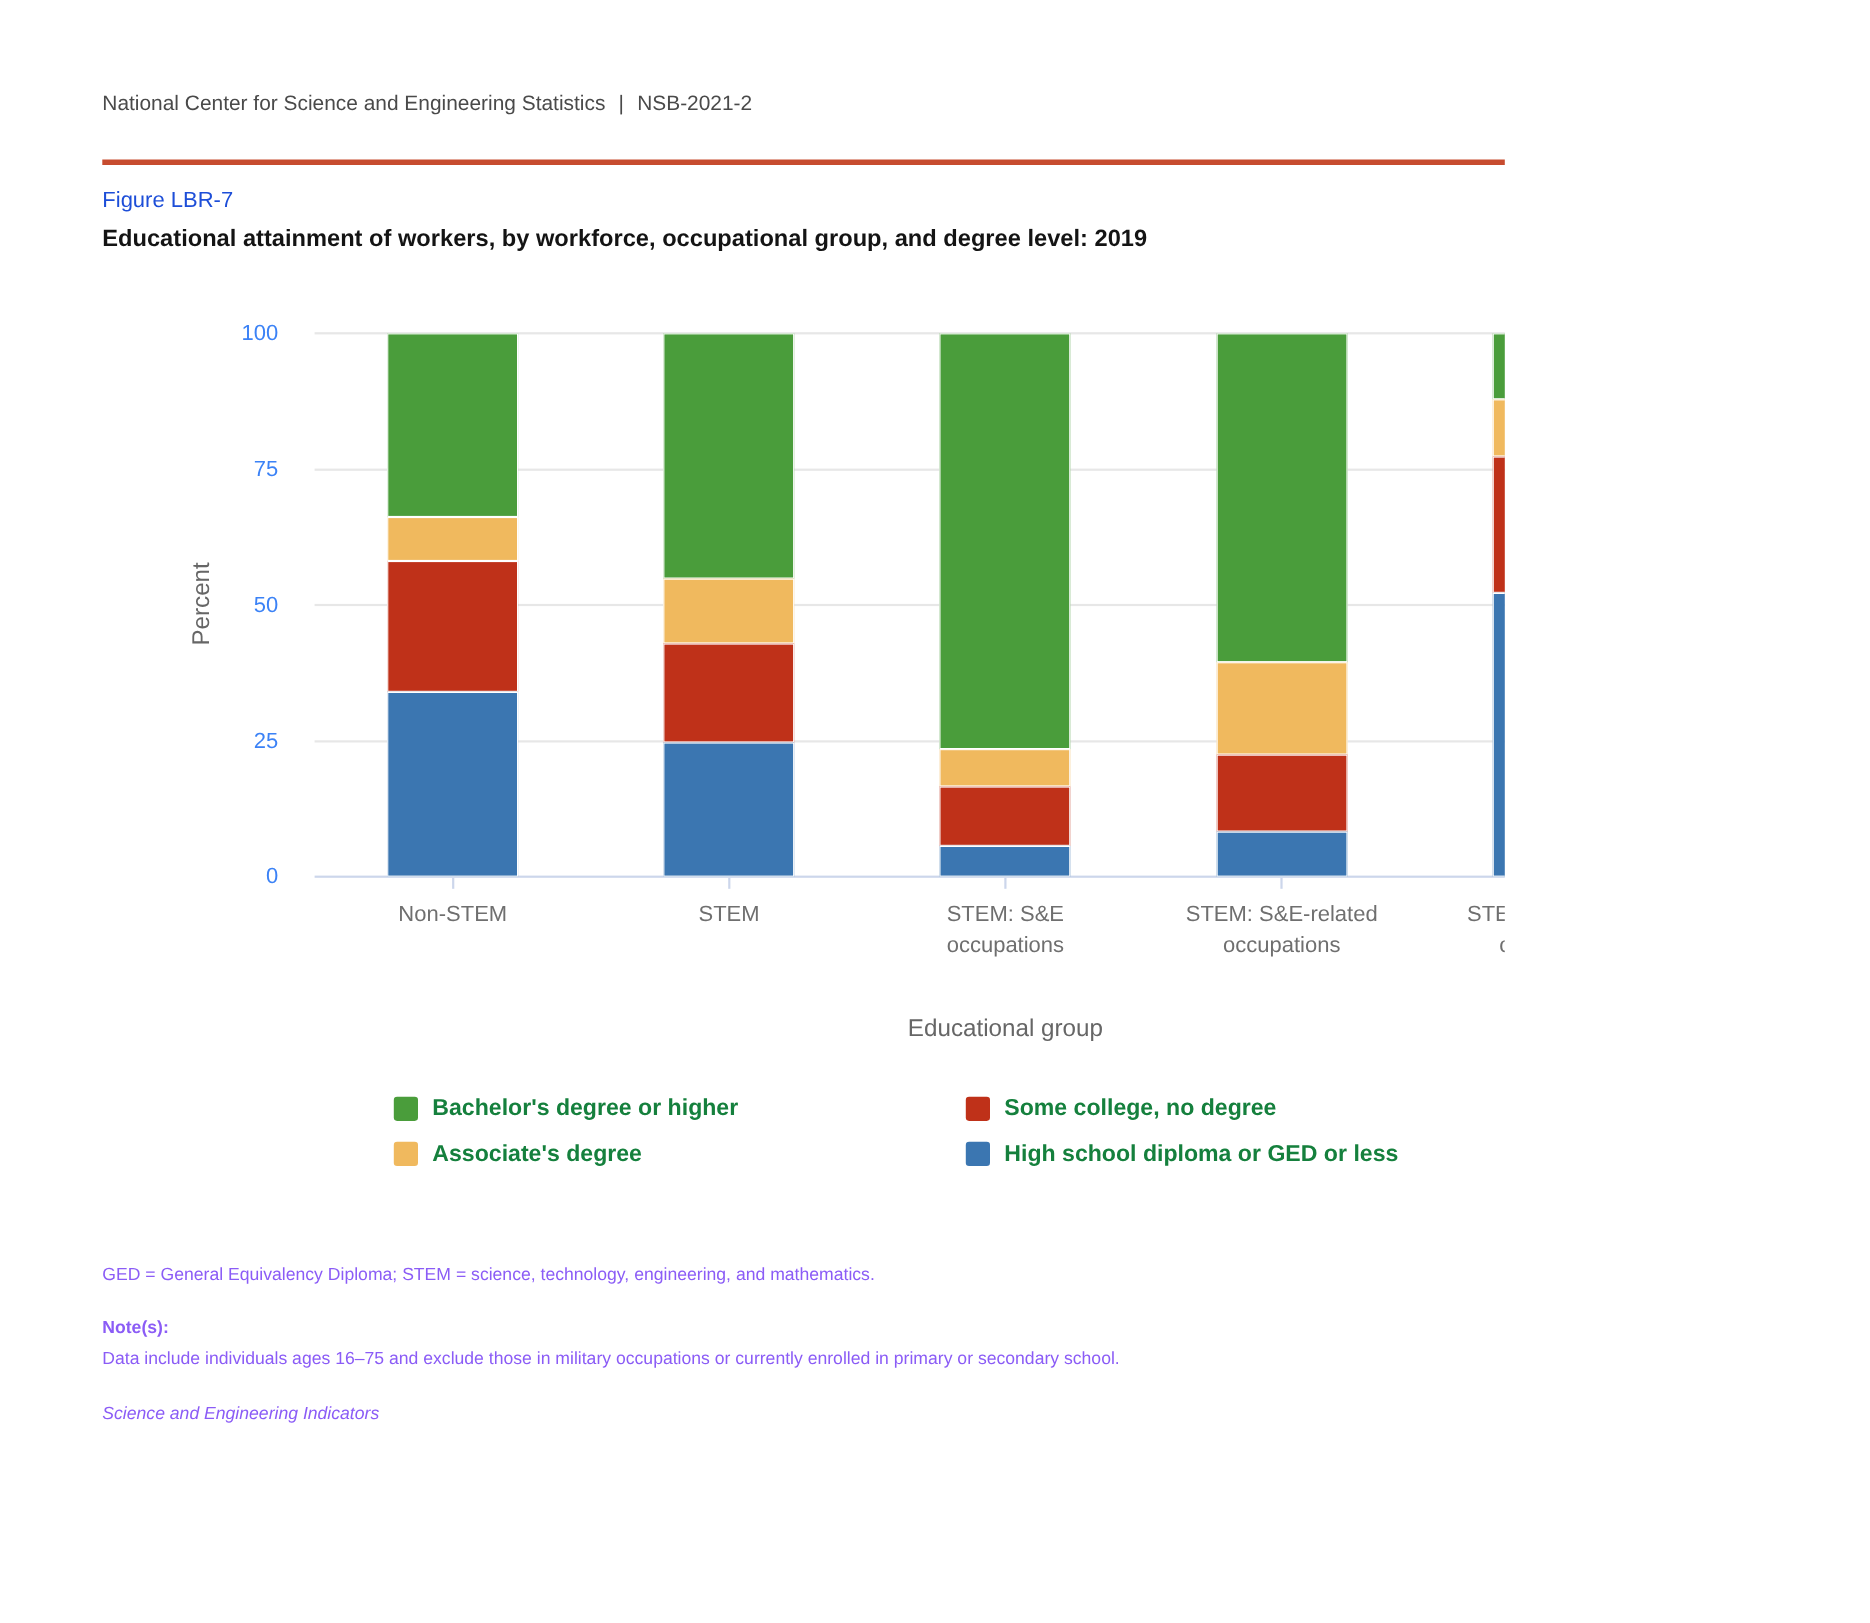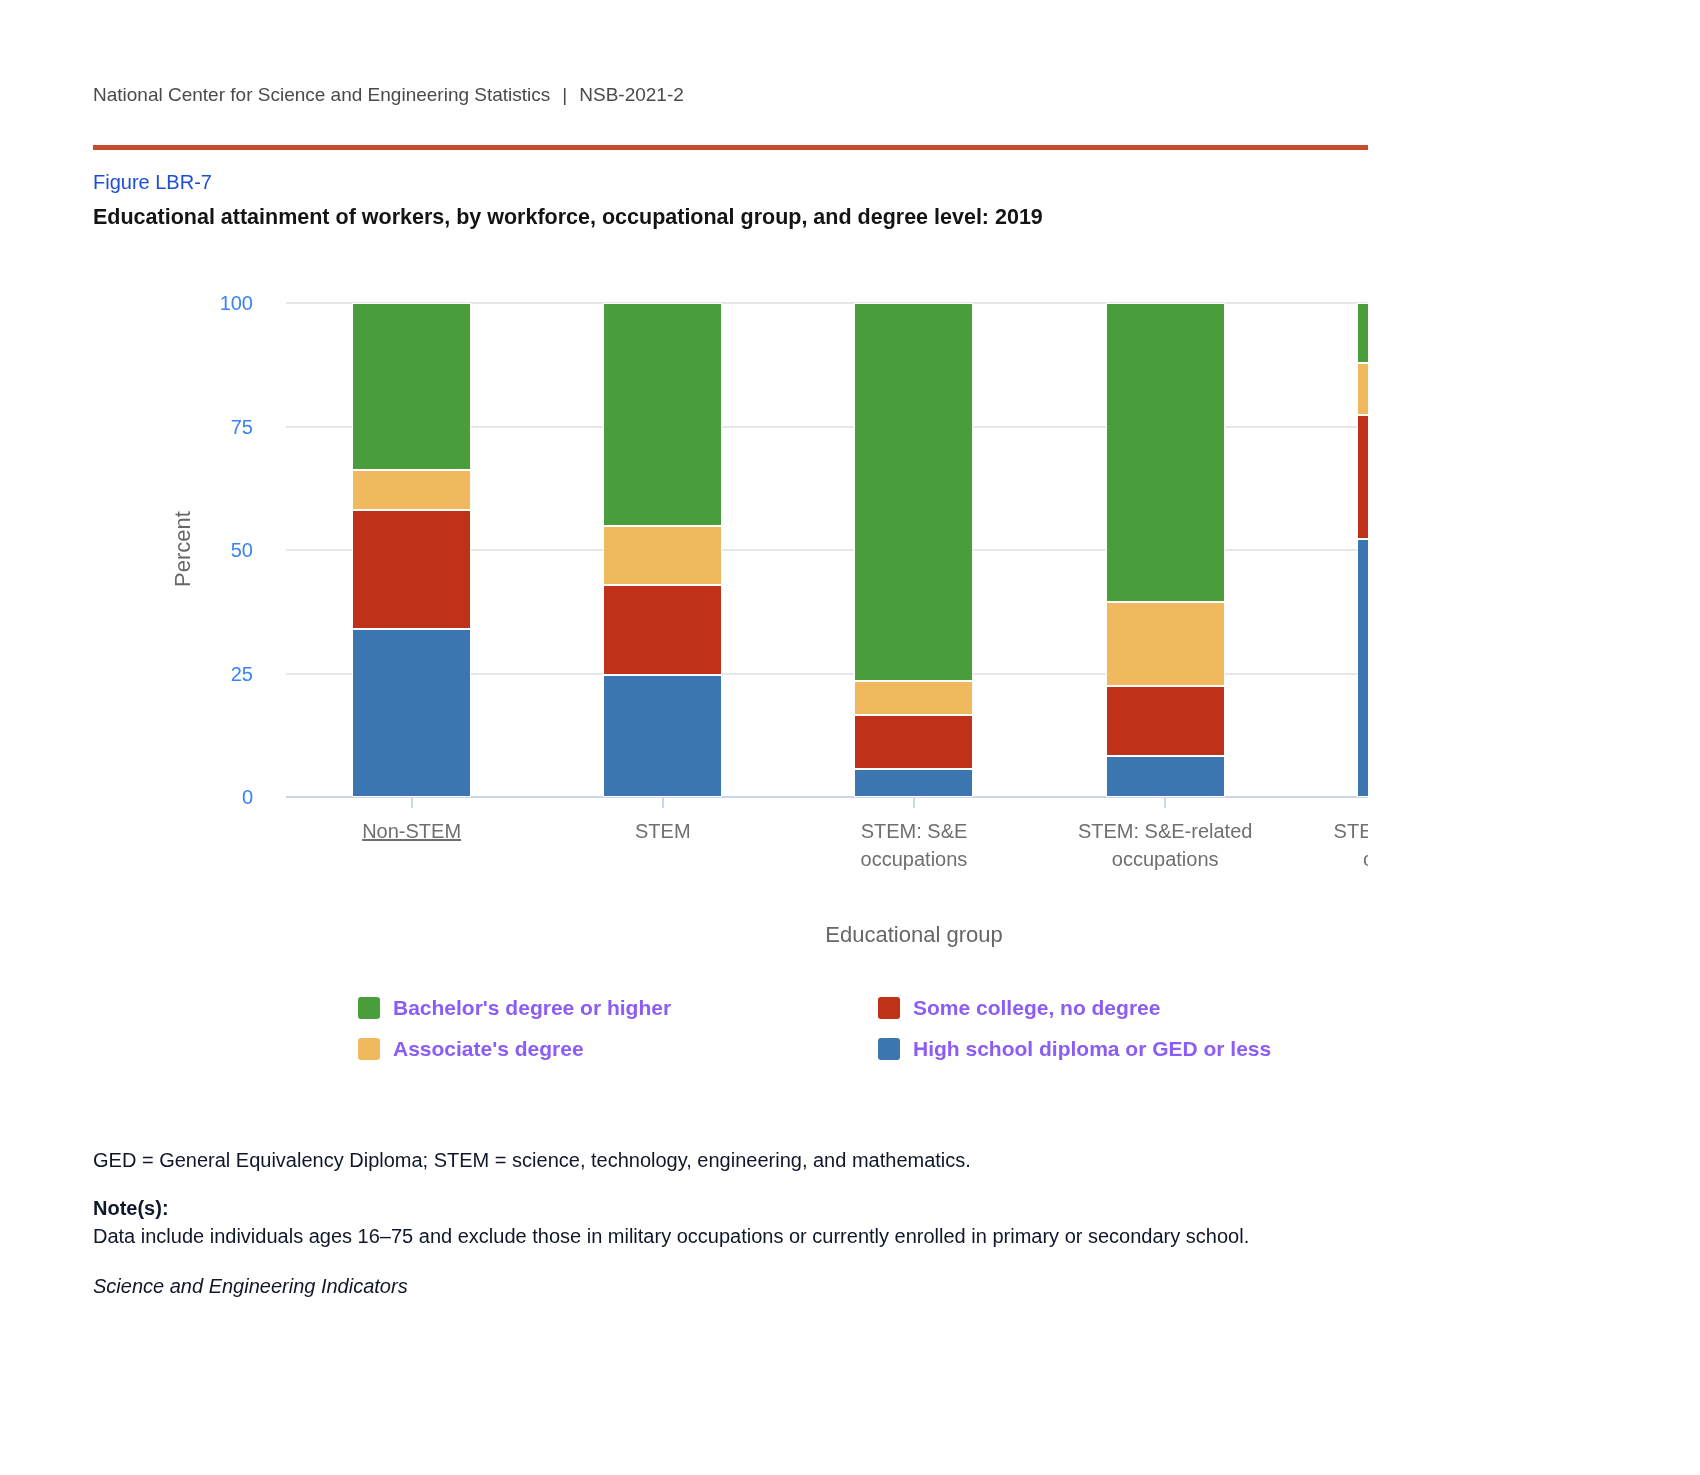--- a/index.html
+++ b/index.html
@@ -31,24 +31,24 @@
   .cat-label{position:absolute;top:514px;text-align:center;font-size:20px;color:#6f6f6f;line-height:28px;}
   .x-title{position:absolute;left:286px;top:922px;width:1256px;text-align:center;font-size:22px;color:#666666;}
 
   
   .legend{
     position:absolute;left:358px;top:994px;
     display:grid;grid-template-columns:520px auto;row-gap:14px;column-gap:0;
   }
   .legend-item{display:flex;align-items:center;gap:13px;cursor:default;}
   .legend-swatch{width:22px;height:22px;border-radius:3px;flex:0 0 auto;}
-  .legend-label{font-size:21px;font-weight:bold;color:#8b5cf6;line-height:27px;}
+  .legend-label{font-size:21px;font-weight:bold;color:#15803d;line-height:27px;}
 
   
-  .footnotes{position:absolute;left:93px;top:1146px;width:1450px;font-size:20px;color:#0f172a;line-height:28px;}
+  .footnotes{position:absolute;left:93px;top:1146px;width:1450px;font-size:16px;color:#8b5cf6;line-height:28px;}
   .footnotes .abbr{margin:0 0 20px 0;}
   .fn-group{margin:0 0 22px 0;}
   .fn-label{font-weight:bold;}
   .attribution{font-style:italic;margin-top:18px;}
 </style>
 </head>
 <body>
 
 <div class="page">
 
@@ -78,21 +78,21 @@
         <div class="gridline" style="top: -1px;"></div>
         <div class="bar-slot" style="left: 0px; width: 251.2px;">
           <div class="bar-column" style="left: 66.1px;">
             <div class="bar-segment" style="height: 34.1%; background: rgb(59, 118, 177);"></div>
             <div class="bar-segment" style="height: 24%; background: rgb(191, 49, 25);"></div>
             <div class="bar-segment" style="height: 8%; background: rgb(240, 185, 94);"></div>
             <div class="bar-segment" style="height: 33.9%; background: rgb(74, 157, 59);"></div>
           </div>
         </div>
         <div class="x-tick" style="left: 124.6px;"></div>
-        <div class="cat-label" style="left: 0px; width: 251.2px; text-decoration: underline;">
+        <div class="cat-label" style="left: 0px; width: 251.2px;">
           <div>Non-STEM</div>
         </div>
         <div class="bar-slot" style="left: 251.2px; width: 251.2px;">
           <div class="bar-column" style="left: 66.1px;">
             <div class="bar-segment" style="height: 24.8%; background: rgb(59, 118, 177);"></div>
             <div class="bar-segment" style="height: 18.2%; background: rgb(191, 49, 25);"></div>
             <div class="bar-segment" style="height: 11.9%; background: rgb(240, 185, 94);"></div>
             <div class="bar-segment" style="height: 45.1%; background: rgb(74, 157, 59);"></div>
           </div>
         </div>

